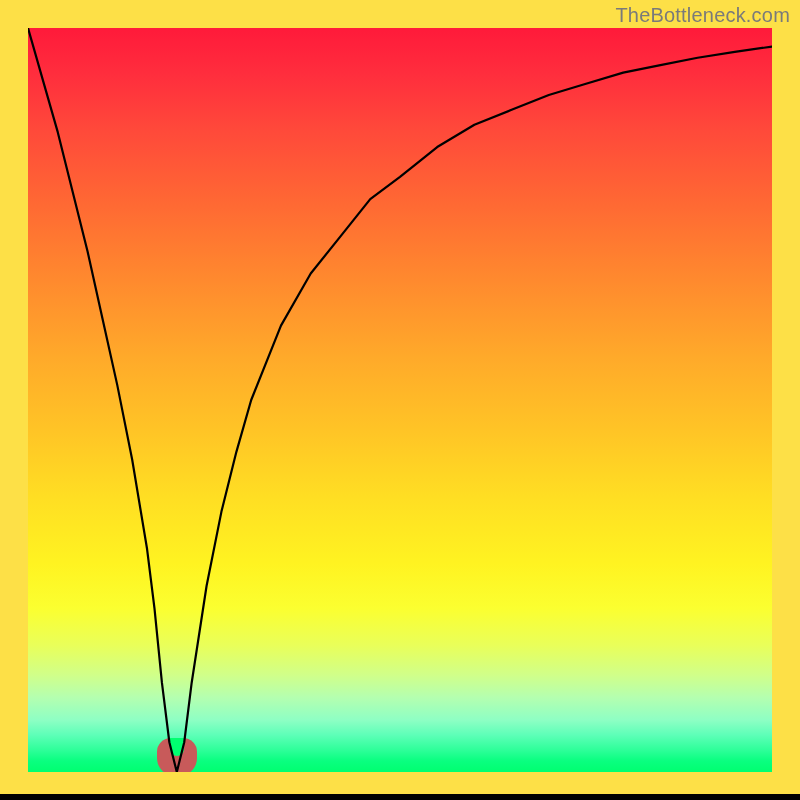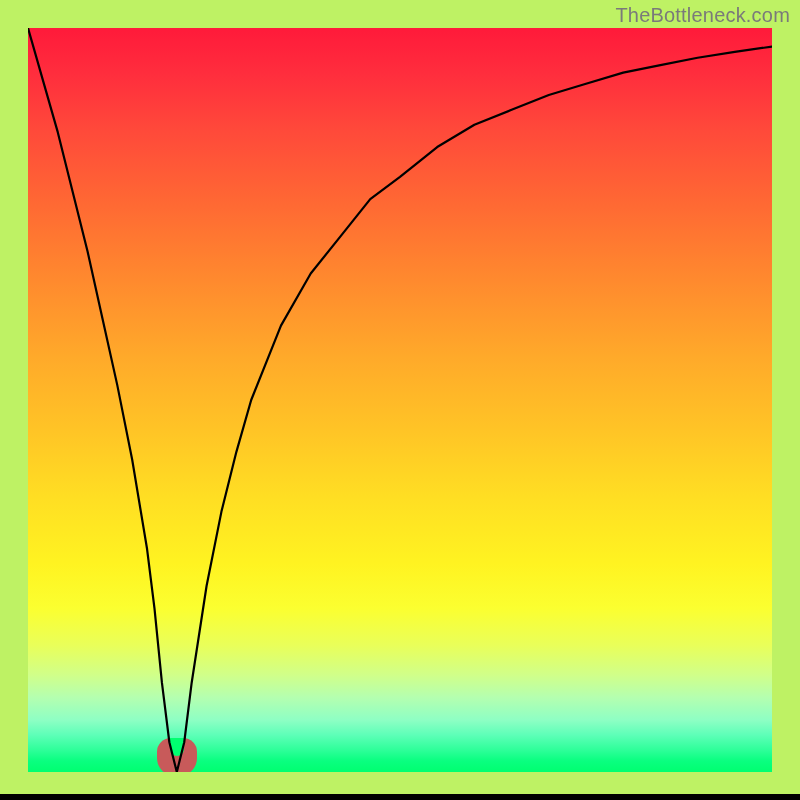--- a/index.html
+++ b/index.html
@@ -10,21 +10,21 @@
     background: #000;
     overflow: hidden;
     font-family: Arial, Helvetica, sans-serif;
   }
   .frame {
     position: absolute;
     top: 0;
     left: 0;
     width: 800px;
     height: 794px;
-    background: #bef264;
+    background: #fde047;
   }
   .plot-area {
     position: absolute;
     top: 28px;
     left: 28px;
     width: 744px;
     height: 744px;
     overflow: hidden;
   }
   .gradient {

